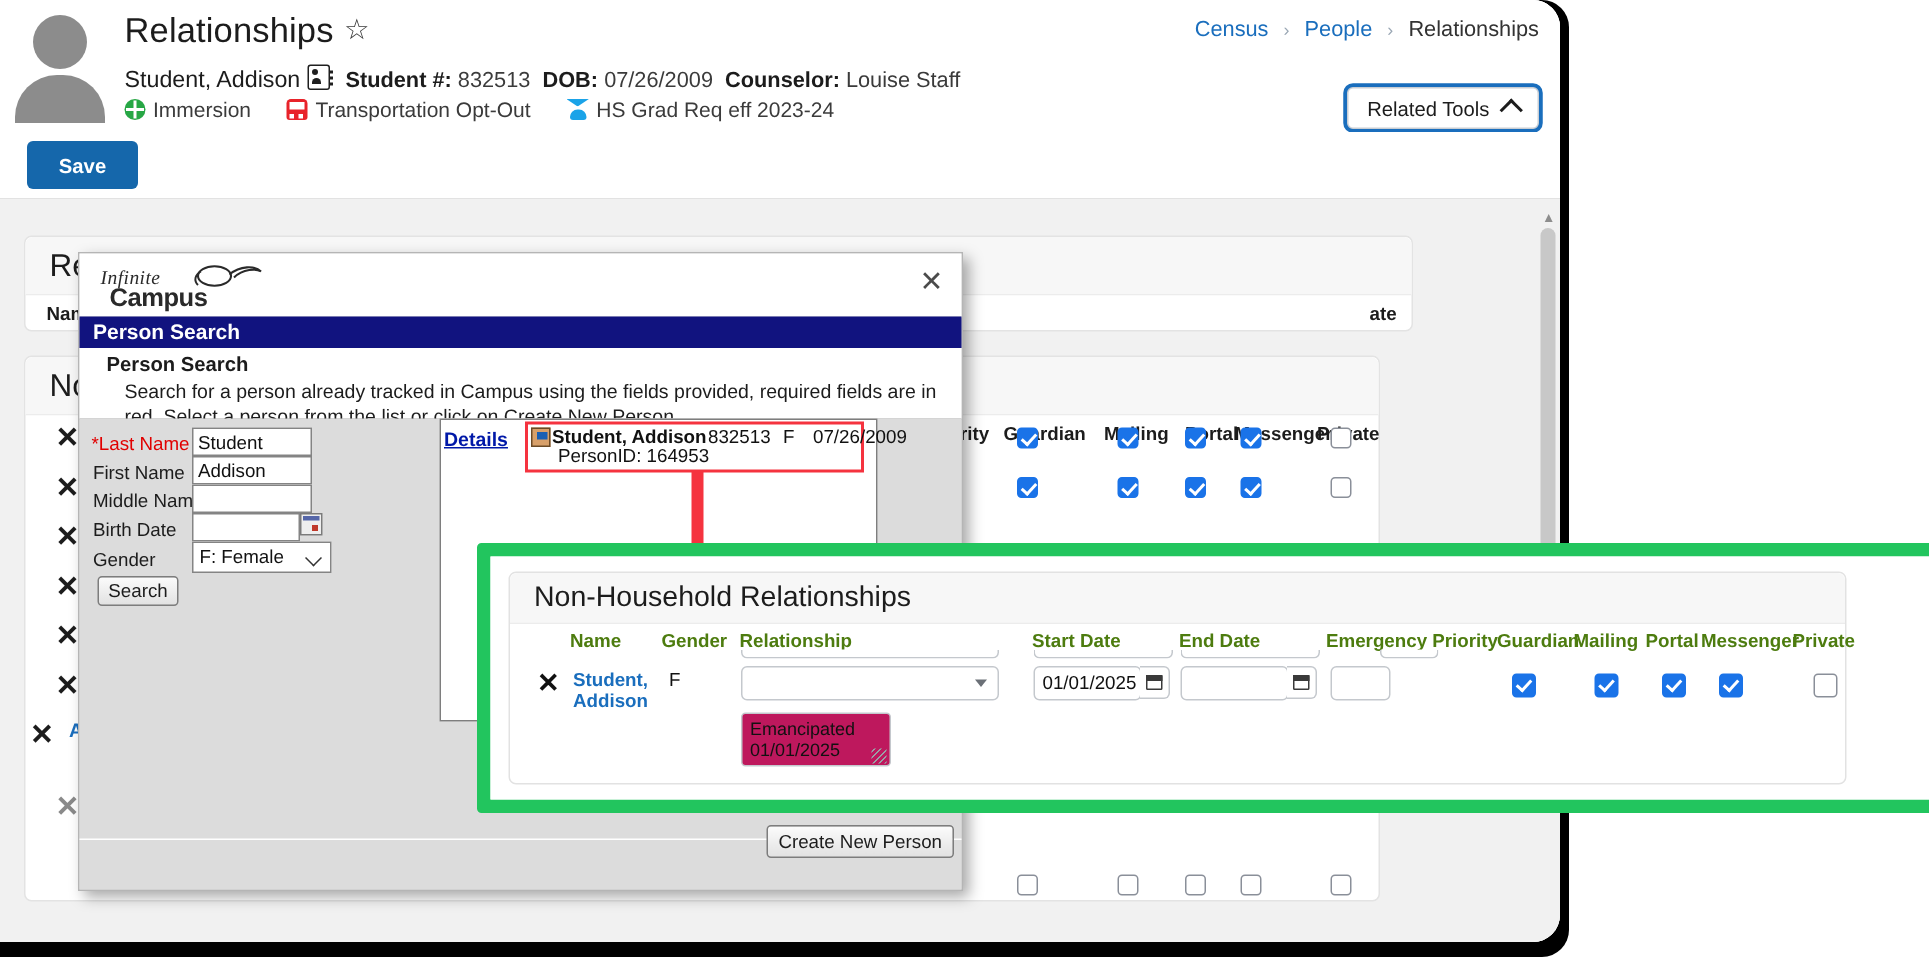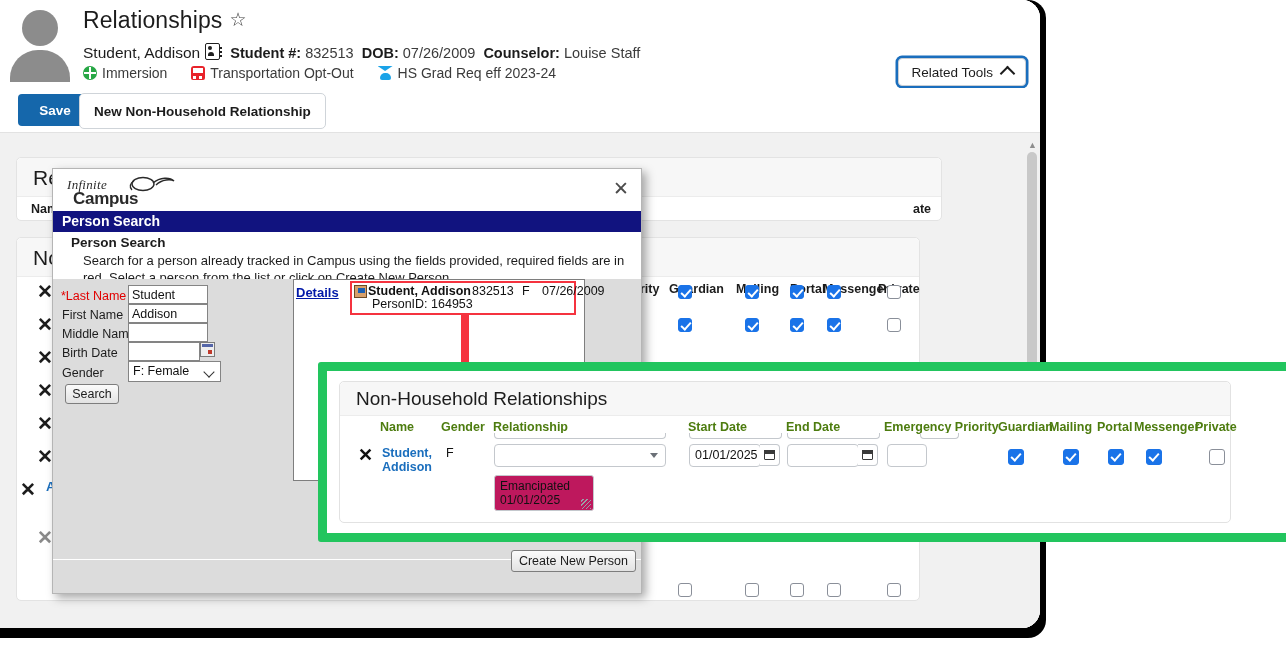--- a/index.html
+++ b/index.html
@@ -172,30 +172,36 @@
         <span class="lbl-b">Counselor:</span>
         <span>Louise Staff</span>
       </div>
 
       <div class="flagline">
         <span class="flag"><span class="gicon"></span><span>Immersion</span></span>
         <span class="flag"><span class="busicon"></span><span>Transportation Opt-Out</span></span>
         <span class="flag"><span class="gradicon"></span><span>HS Grad Req eff 2023-24</span></span>
       </div>
 
+      <div class="breadcrumb">
+        <span class="bc-link">Census</span>
+        <span class="bc-sep">›</span>
+        <span class="bc-link">People</span>
+        <span class="bc-sep">›</span>
+        <span class="bc-cur">Relationships</span>
+      </div>
 
       <div class="rt-btn">
         <span>Related Tools</span>
         <span class="chev-up"></span>
       </div>
     </div>
 
     <div class="actionbar">
       <div class="btn-save">Save</div>
-      <div class="btn-new">New Non-Household Relationship</div>
     </div>
 
     <div class="page-body">
 
       <div class="card card1">
         <div class="card-hd">Re</div>
         <div class="thead">
           <span class="th" style="left:14px">Nam</span>
           <span class="th" style="left:896px">ate</span>
         </div>

